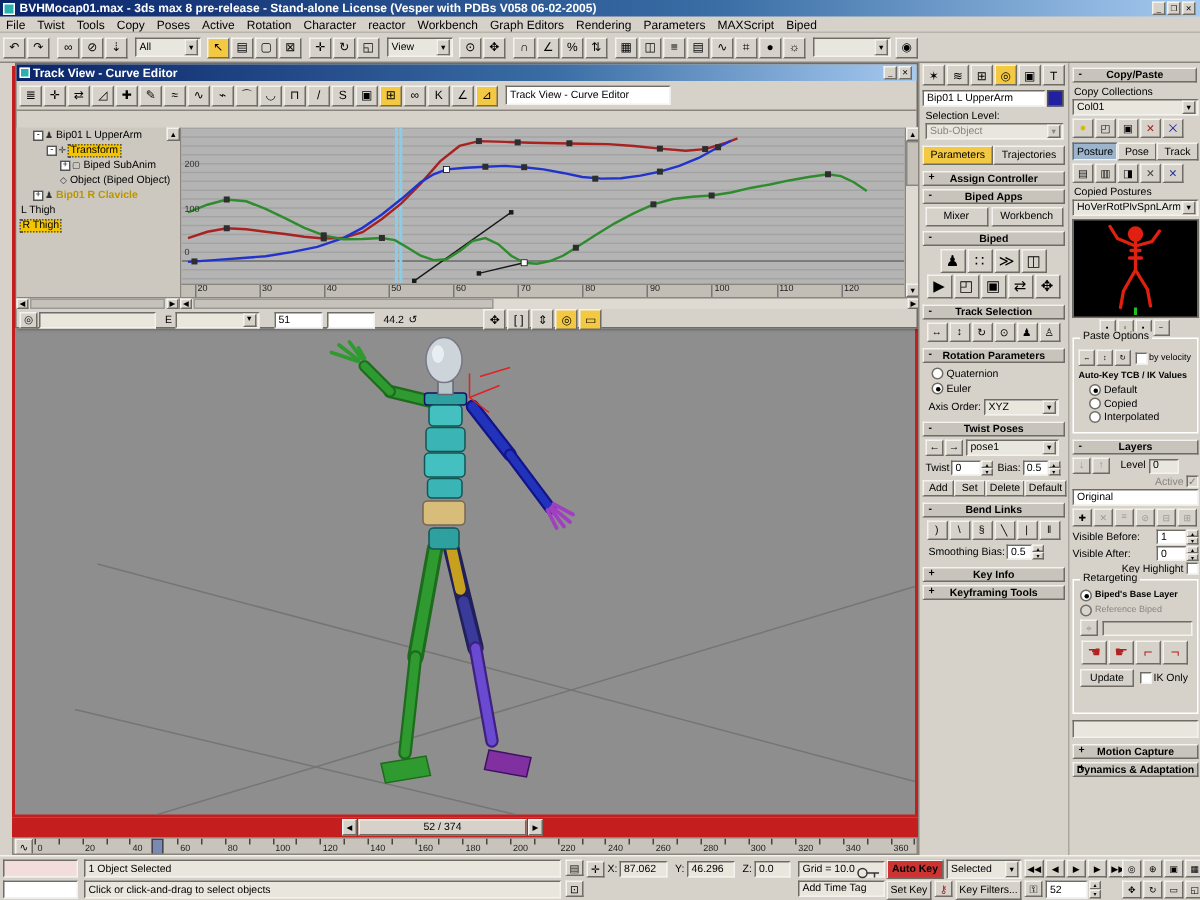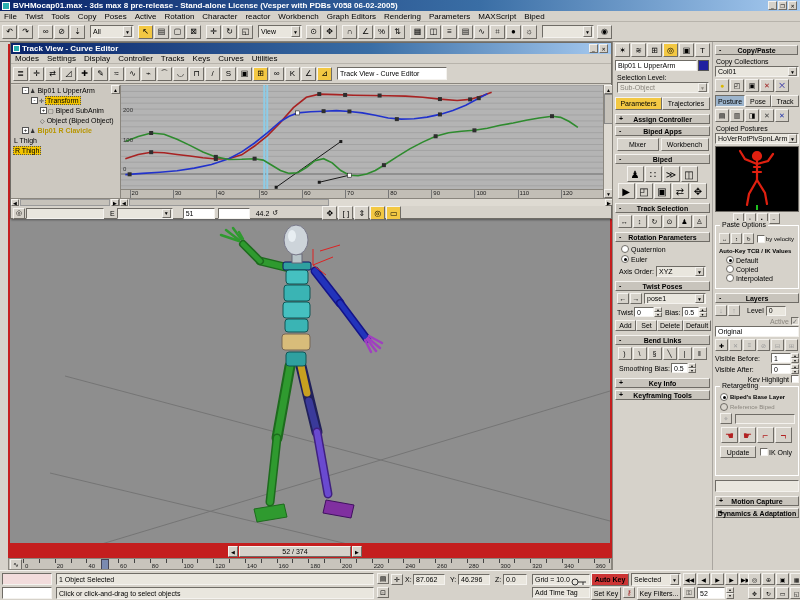--- a/index.html
+++ b/index.html
@@ -208,30 +208,20 @@
 
 <div class="abs" style="left:10px;top:42px;width:602px;height:177px;background:#d6d2ca;border:1px solid #6f6c66;box-shadow:1px 1px 2px rgba(0,0,0,.4)">
   <div style="height:11px;background:linear-gradient(90deg,#0a246a,#3a6ea5 60%,#a6caf0);display:flex;align-items:center;padding:0 2px">
     <span style="width:7px;height:7px;background:#2ab0b0;border:1px solid #fff;margin-right:2px;flex:0 0 7px"></span>
     <span style="color:#fff;font-size:8px;font-weight:bold">Track View - Curve Editor</span>
     <span style="margin-left:auto;display:flex">
         <span class="ti" style="width: 9px; height: 9px; font-size: 5px;">_</span>
         <span class="ti" style="width: 9px; height: 9px; font-size: 5px;">✕</span>
       </span>
   </div>
-  <div style="height:10px;display:flex;align-items:center;border-bottom:1px solid #b8b4ac">
-      <span class="menu-item">Modes</span>
-      <span class="menu-item">Settings</span>
-      <span class="menu-item">Display</span>
-      <span class="menu-item">Controller</span>
-      <span class="menu-item">Tracks</span>
-      <span class="menu-item">Keys</span>
-      <span class="menu-item">Curves</span>
-      <span class="menu-item">Utilities</span>
-    </div>
   <div style="height:20px;display:flex;align-items:center;padding-left:2px;border-bottom:1px solid #8a867e">
     <span style="display:flex">
         <span class="ti" style="width: 15px; height: 14px; font-size: 8px;">≣</span>
         <span class="ti" style="width: 15px; height: 14px; font-size: 8px;">✛</span>
         <span class="ti" style="width: 15px; height: 14px; font-size: 8px;">⇄</span>
         <span class="ti" style="width: 15px; height: 14px; font-size: 8px;">◿</span>
         <span class="ti" style="width: 15px; height: 14px; font-size: 8px;">✚</span>
         <span class="ti" style="width: 15px; height: 14px; font-size: 8px;">✎</span>
         <span class="ti" style="width: 15px; height: 14px; font-size: 8px;">≈</span>
         <span class="ti" style="width: 15px; height: 14px; font-size: 8px;">∿</span>

